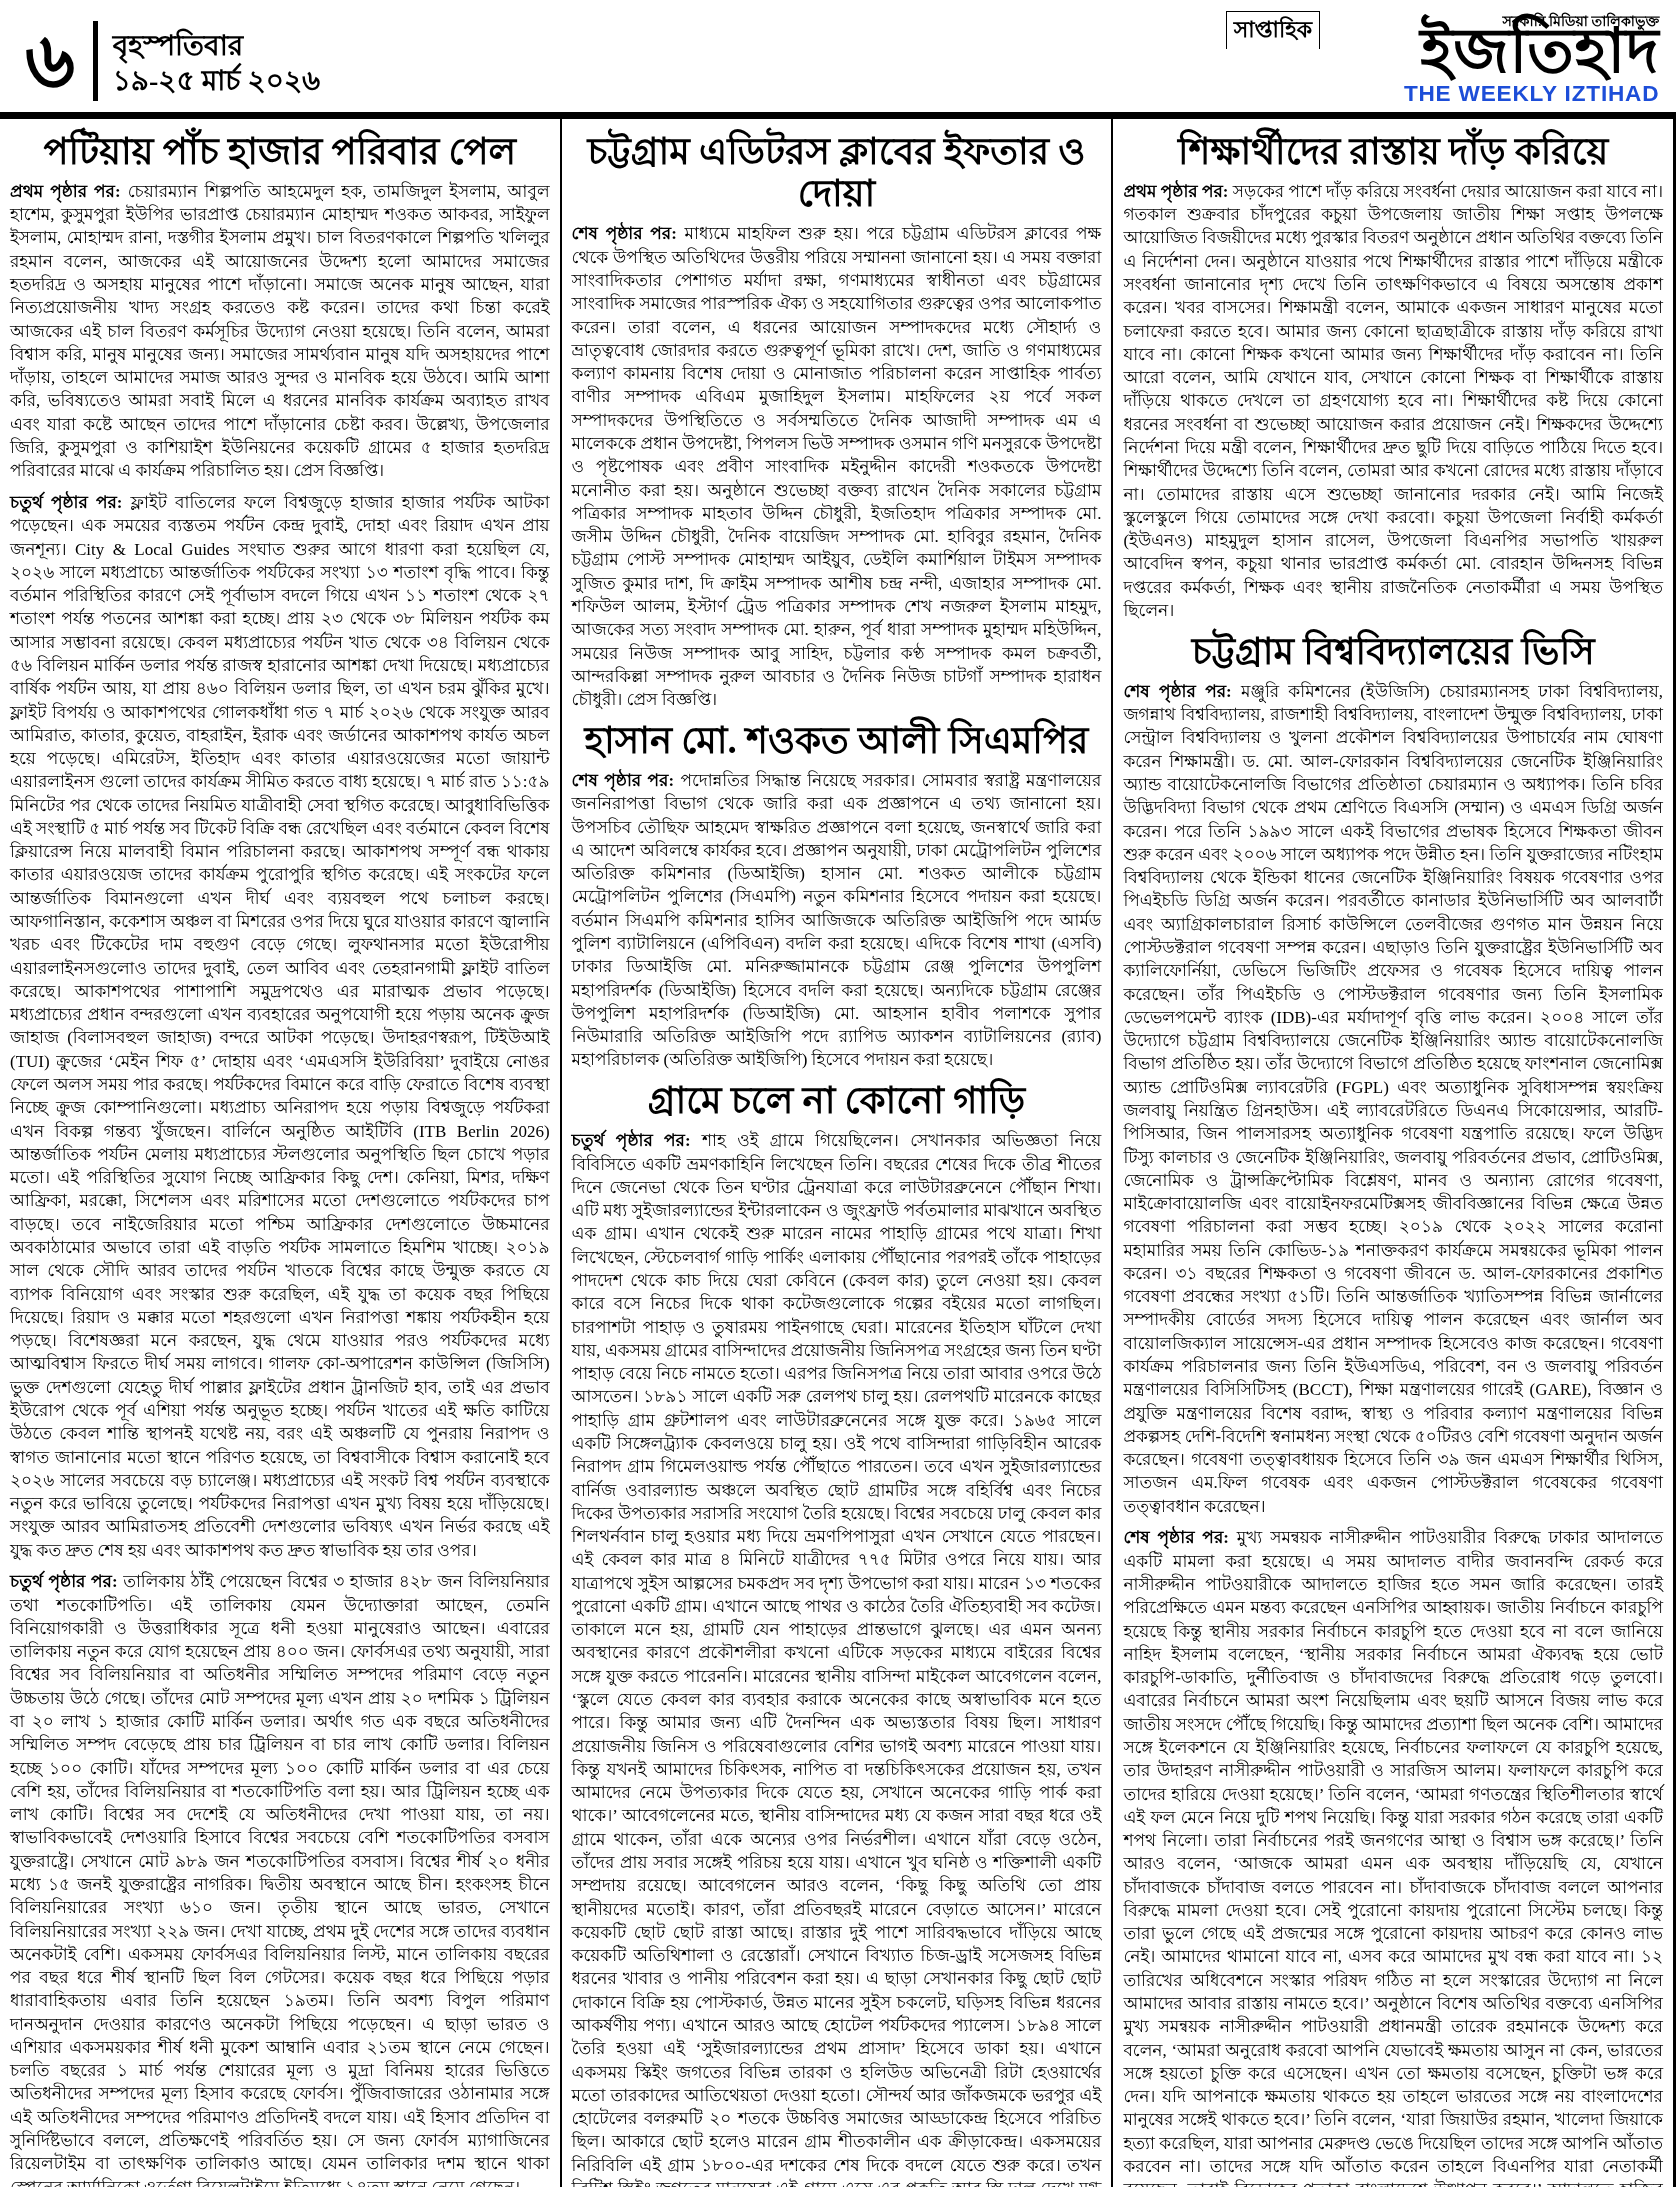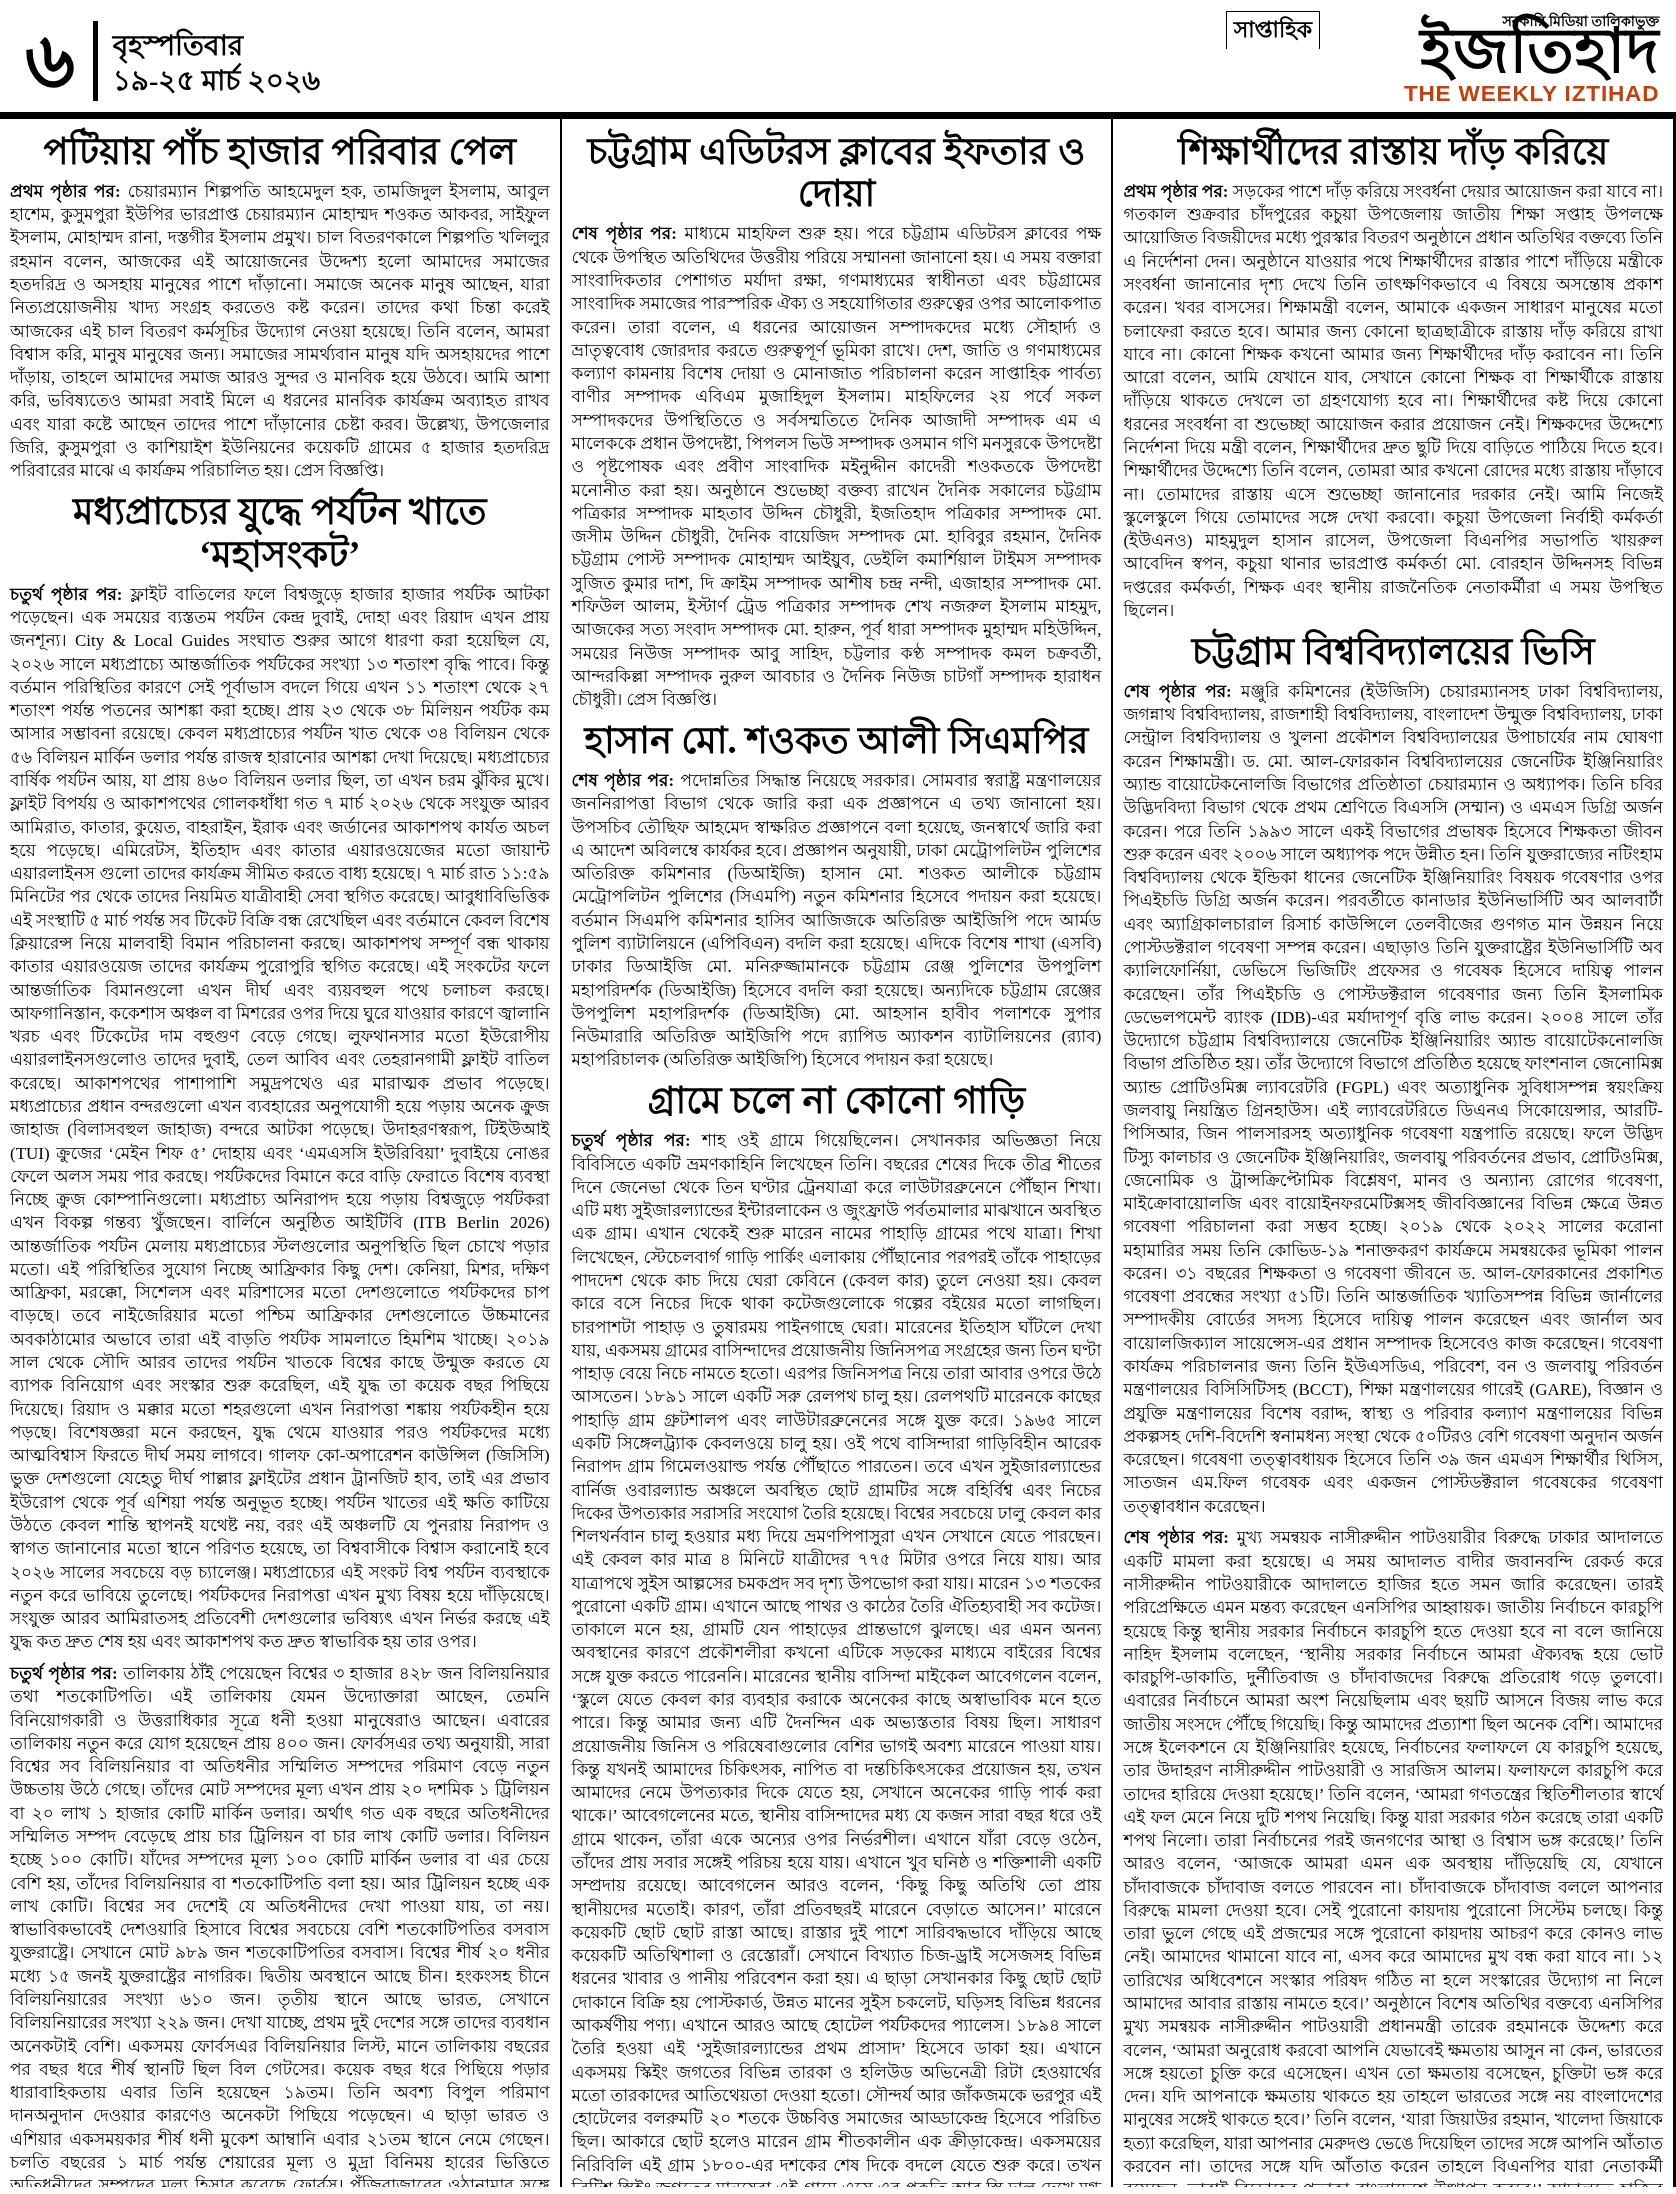--- a/index.html
+++ b/index.html
@@ -35,21 +35,21 @@
   .mast-logo{text-align:right;padding-right:6.7px;}
   .logo-row{display:flex;justify-content:flex-end;align-items:flex-end;gap:23.5px;}
   .logo-weekly{font-size:22px;font-weight:700;border:1.7px solid #000;border-bottom:none;padding:0 6.7px;transform:translateX(-159px) translateY(15px);}
   .logo-note{font-size:14.2px;font-weight:800;}
   .logo-title{
     font-size:62px;font-weight:900;line-height:.95;letter-spacing:0.8px;
     margin-top:-11.7px;
   }
   .logo-sub{
     font-family:"Liberation Sans","DejaVu Sans",sans-serif;
-    font-size:22.6px;font-weight:800;letter-spacing:0.8px;color:#c2410c;
+    font-size:22.6px;font-weight:800;letter-spacing:0.8px;color:#1d4ed8;
   }
   
   main.cols{
     display:flex;height:2068px;box-sizing:border-box;
   }
   .col{
     box-sizing:border-box;
     padding:6.7px 10px 8.4px 10px;
     border-right:2.5px solid #000;
     overflow:hidden;
@@ -96,21 +96,20 @@
     </div>
   </header>
 
   <main class="cols">
     <div class="col col1">
         <article>
           <h2 class="headline">পটিয়ায় পাঁচ হাজার পরিবার পেল</h2>
           <p class="body"><b class="lead">প্রথম পৃষ্ঠার পর: </b>চেয়ারম্যান শিল্পপতি আহমেদুল হক, তামজিদুল ইসলাম, আবুল হাশেম, কুসুমপুরা ইউপির ভারপ্রাপ্ত চেয়ারম্যান মোহাম্মদ শওকত আকবর, সাইফুল ইসলাম, মোহাম্মদ রানা, দস্তগীর ইসলাম প্রমুখ। চাল বিতরণকালে শিল্পপতি খলিলুর রহমান বলেন, আজকের এই আয়োজনের উদ্দেশ্য হলো আমাদের সমাজের হতদরিদ্র ও অসহায় মানুষের পাশে দাঁড়ানো। সমাজে অনেক মানুষ আছেন, যারা নিত্যপ্রয়োজনীয় খাদ্য সংগ্রহ করতেও কষ্ট করেন। তাদের কথা চিন্তা করেই আজকের এই চাল বিতরণ কর্মসূচির উদ্যোগ নেওয়া হয়েছে। তিনি বলেন, আমরা বিশ্বাস করি, মানুষ মানুষের জন্য। সমাজের সামর্থ্যবান মানুষ যদি অসহায়দের পাশে দাঁড়ায়, তাহলে আমাদের সমাজ আরও সুন্দর ও মানবিক হয়ে উঠবে। আমি আশা করি, ভবিষ্যতেও আমরা সবাই মিলে এ ধরনের মানবিক কার্যক্রম অব্যাহত রাখব এবং যারা কষ্টে আছেন তাদের পাশে দাঁড়ানোর চেষ্টা করব। উল্লেখ্য, উপজেলার জিরি, কুসুমপুরা ও কাশিয়াইশ ইউনিয়নের কয়েকটি গ্রামের ৫ হাজার হতদরিদ্র পরিবারের মাঝে এ কার্যক্রম পরিচালিত হয়। প্রেস বিজ্ঞপ্তি।</p>
         </article>
         <article>
-          <h2 class="headline">মধ্যপ্রাচ্যের যুদ্ধে পর্যটন খাতে ‘মহাসংকট’</h2>
           <p class="body"><b class="lead">চতুর্থ পৃষ্ঠার পর: </b>ফ্লাইট বাতিলের ফলে বিশ্বজুড়ে হাজার হাজার পর্যটক আটকা পড়েছেন। এক সময়ের ব্যস্ততম পর্যটন কেন্দ্র দুবাই, দোহা এবং রিয়াদ এখন প্রায় জনশূন্য। City &amp; Local Guides সংঘাত শুরুর আগে ধারণা করা হয়েছিল যে, ২০২৬ সালে মধ্যপ্রাচ্যে আন্তর্জাতিক পর্যটকের সংখ্যা ১৩ শতাংশ বৃদ্ধি পাবে। কিন্তু বর্তমান পরিস্থিতির কারণে সেই পূর্বাভাস বদলে গিয়ে এখন ১১ শতাংশ থেকে ২৭ শতাংশ পর্যন্ত পতনের আশঙ্কা করা হচ্ছে। প্রায় ২৩ থেকে ৩৮ মিলিয়ন পর্যটক কম আসার সম্ভাবনা রয়েছে। কেবল মধ্যপ্রাচ্যের পর্যটন খাত থেকে ৩৪ বিলিয়ন থেকে ৫৬ বিলিয়ন মার্কিন ডলার পর্যন্ত রাজস্ব হারানোর আশঙ্কা দেখা দিয়েছে। মধ্যপ্রাচ্যের বার্ষিক পর্যটন আয়, যা প্রায় ৪৬০ বিলিয়ন ডলার ছিল, তা এখন চরম ঝুঁকির মুখে। ফ্লাইট বিপর্যয় ও আকাশপথের গোলকধাঁধা গত ৭ মার্চ ২০২৬ থেকে সংযুক্ত আরব আমিরাত, কাতার, কুয়েত, বাহরাইন, ইরাক এবং জর্ডানের আকাশপথ কার্যত অচল হয়ে পড়েছে। এমিরেটস, ইতিহাদ এবং কাতার এয়ারওয়েজের মতো জায়ান্ট এয়ারলাইনস গুলো তাদের কার্যক্রম সীমিত করতে বাধ্য হয়েছে। ৭ মার্চ রাত ১১:৫৯ মিনিটের পর থেকে তাদের নিয়মিত যাত্রীবাহী সেবা স্থগিত করেছে। আবুধাবিভিত্তিক এই সংস্থাটি ৫ মার্চ পর্যন্ত সব টিকেট বিক্রি বন্ধ রেখেছিল এবং বর্তমানে কেবল বিশেষ ক্লিয়ারেন্স নিয়ে মালবাহী বিমান পরিচালনা করছে। আকাশপথ সম্পূর্ণ বন্ধ থাকায় কাতার এয়ারওয়েজ তাদের কার্যক্রম পুরোপুরি স্থগিত করেছে। এই সংকটের ফলে আন্তর্জাতিক বিমানগুলো এখন দীর্ঘ এবং ব্যয়বহুল পথে চলাচল করছে। আফগানিস্তান, ককেশাস অঞ্চল বা মিশরের ওপর দিয়ে ঘুরে যাওয়ার কারণে জ্বালানি খরচ এবং টিকেটের দাম বহুগুণ বেড়ে গেছে। লুফথানসার মতো ইউরোপীয় এয়ারলাইনসগুলোও তাদের দুবাই, তেল আবিব এবং তেহরানগামী ফ্লাইট বাতিল করেছে। আকাশপথের পাশাপাশি সমুদ্রপথেও এর মারাত্মক প্রভাব পড়েছে। মধ্যপ্রাচ্যের প্রধান বন্দরগুলো এখন ব্যবহারের অনুপযোগী হয়ে পড়ায় অনেক ক্রুজ জাহাজ (বিলাসবহুল জাহাজ) বন্দরে আটকা পড়েছে। উদাহরণস্বরূপ, টিইউআই (TUI) ক্রুজের ‘মেইন শিফ ৫’ দোহায় এবং ‘এমএসসি ইউরিবিয়া’ দুবাইয়ে নোঙর ফেলে অলস সময় পার করছে। পর্যটকদের বিমানে করে বাড়ি ফেরাতে বিশেষ ব্যবস্থা নিচ্ছে ক্রুজ কোম্পানিগুলো। মধ্যপ্রাচ্য অনিরাপদ হয়ে পড়ায় বিশ্বজুড়ে পর্যটকরা এখন বিকল্প গন্তব্য খুঁজছেন। বার্লিনে অনুষ্ঠিত আইটিবি (ITB Berlin 2026) আন্তর্জাতিক পর্যটন মেলায় মধ্যপ্রাচ্যের স্টলগুলোর অনুপস্থিতি ছিল চোখে পড়ার মতো। এই পরিস্থিতির সুযোগ নিচ্ছে আফ্রিকার কিছু দেশ। কেনিয়া, মিশর, দক্ষিণ আফ্রিকা, মরক্কো, সিশেলস এবং মরিশাসের মতো দেশগুলোতে পর্যটকদের চাপ বাড়ছে। তবে নাইজেরিয়ার মতো পশ্চিম আফ্রিকার দেশগুলোতে উচ্চমানের অবকাঠামোর অভাবে তারা এই বাড়তি পর্যটক সামলাতে হিমশিম খাচ্ছে। ২০১৯ সাল থেকে সৌদি আরব তাদের পর্যটন খাতকে বিশ্বের কাছে উন্মুক্ত করতে যে ব্যাপক বিনিয়োগ এবং সংস্কার শুরু করেছিল, এই যুদ্ধ তা কয়েক বছর পিছিয়ে দিয়েছে। রিয়াদ ও মক্কার মতো শহরগুলো এখন নিরাপত্তা শঙ্কায় পর্যটকহীন হয়ে পড়ছে। বিশেষজ্ঞরা মনে করছেন, যুদ্ধ থেমে যাওয়ার পরও পর্যটকদের মধ্যে আত্মবিশ্বাস ফিরতে দীর্ঘ সময় লাগবে। গালফ কো-অপারেশন কাউন্সিল (জিসিসি) ভুক্ত দেশগুলো যেহেতু দীর্ঘ পাল্লার ফ্লাইটের প্রধান ট্রানজিট হাব, তাই এর প্রভাব ইউরোপ থেকে পূর্ব এশিয়া পর্যন্ত অনুভূত হচ্ছে। পর্যটন খাতের এই ক্ষতি কাটিয়ে উঠতে কেবল শান্তি স্থাপনই যথেষ্ট নয়, বরং এই অঞ্চলটি যে পুনরায় নিরাপদ ও স্বাগত জানানোর মতো স্থানে পরিণত হয়েছে, তা বিশ্ববাসীকে বিশ্বাস করানোই হবে ২০২৬ সালের সবচেয়ে বড় চ্যালেঞ্জ। মধ্যপ্রাচ্যের এই সংকট বিশ্ব পর্যটন ব্যবস্থাকে নতুন করে ভাবিয়ে তুলেছে। পর্যটকদের নিরাপত্তা এখন মুখ্য বিষয় হয়ে দাঁড়িয়েছে। সংযুক্ত আরব আমিরাতসহ প্রতিবেশী দেশগুলোর ভবিষ্যৎ এখন নির্ভর করছে এই যুদ্ধ কত দ্রুত শেষ হয় এবং আকাশপথ কত দ্রুত স্বাভাবিক হয় তার ওপর।</p>
         </article>
         <article>
           <p class="body"><b class="lead">চতুর্থ পৃষ্ঠার পর: </b>তালিকায় ঠাঁই পেয়েছেন বিশ্বের ৩ হাজার ৪২৮ জন বিলিয়নিয়ার তথা শতকোটিপতি। এই তালিকায় যেমন উদ্যোক্তারা আছেন, তেমনি বিনিয়োগকারী ও উত্তরাধিকার সূত্রে ধনী হওয়া মানুষেরাও আছেন। এবারের তালিকায় নতুন করে যোগ হয়েছেন প্রায় ৪০০ জন। ফোর্বসএর তথ্য অনুযায়ী, সারা বিশ্বের সব বিলিয়নিয়ার বা অতিধনীর সম্মিলিত সম্পদের পরিমাণ বেড়ে নতুন উচ্চতায় উঠে গেছে। তাঁদের মোট সম্পদের মূল্য এখন প্রায় ২০ দশমিক ১ ট্রিলিয়ন বা ২০ লাখ ১ হাজার কোটি মার্কিন ডলার। অর্থাৎ গত এক বছরে অতিধনীদের সম্মিলিত সম্পদ বেড়েছে প্রায় চার ট্রিলিয়ন বা চার লাখ কোটি ডলার। বিলিয়ন হচ্ছে ১০০ কোটি। যাঁদের সম্পদের মূল্য ১০০ কোটি মার্কিন ডলার বা এর চেয়ে বেশি হয়, তাঁদের বিলিয়নিয়ার বা শতকোটিপতি বলা হয়। আর ট্রিলিয়ন হচ্ছে এক লাখ কোটি। বিশ্বের সব দেশেই যে অতিধনীদের দেখা পাওয়া যায়, তা নয়। স্বাভাবিকভাবেই দেশওয়ারি হিসাবে বিশ্বের সবচেয়ে বেশি শতকোটিপতির বসবাস যুক্তরাষ্ট্রে। সেখানে মোট ৯৮৯ জন শতকোটিপতির বসবাস। বিশ্বের শীর্ষ ২০ ধনীর মধ্যে ১৫ জনই যুক্তরাষ্ট্রের নাগরিক। দ্বিতীয় অবস্থানে আছে চীন। হংকংসহ চীনে বিলিয়নিয়ারের সংখ্যা ৬১০ জন। তৃতীয় স্থানে আছে ভারত, সেখানে বিলিয়নিয়ারের সংখ্যা ২২৯ জন। দেখা যাচ্ছে, প্রথম দুই দেশের সঙ্গে তাদের ব্যবধান অনেকটাই বেশি। একসময় ফোর্বসএর বিলিয়নিয়ার লিস্ট, মানে তালিকায় বছরের পর বছর ধরে শীর্ষ স্থানটি ছিল বিল গেটসের। কয়েক বছর ধরে পিছিয়ে পড়ার ধারাবাহিকতায় এবার তিনি হয়েছেন ১৯তম। তিনি অবশ্য বিপুল পরিমাণ দানঅনুদান দেওয়ার কারণেও অনেকটা পিছিয়ে পড়েছেন। এ ছাড়া ভারত ও এশিয়ার একসময়কার শীর্ষ ধনী মুকেশ আম্বানি এবার ২১তম স্থানে নেমে গেছেন। চলতি বছরের ১ মার্চ পর্যন্ত শেয়ারের মূল্য ও মুদ্রা বিনিময় হারের ভিত্তিতে অতিধনীদের সম্পদের মূল্য হিসাব করেছে ফোর্বস। পুঁজিবাজারের ওঠানামার সঙ্গে এই অতিধনীদের সম্পদের পরিমাণও প্রতিদিনই বদলে যায়। এই হিসাব প্রতিদিন বা সুনির্দিষ্টভাবে বললে, প্রতিক্ষণেই পরিবর্তিত হয়। সে জন্য ফোর্বস ম্যাগাজিনের রিয়েলটাইম বা তাৎক্ষণিক তালিকাও আছে। যেমন তালিকার দশম স্থানে থাকা স্পেনের আর্মানিকো ওর্তেগা রিয়েলটাইমে ইতিমধ্যে ১৪তম স্থানে নেমে গেছেন।</p>
         </article>
       </div>
     <div class="col col2">
         <article>
           <h2 class="headline">চট্টগ্রাম এডিটরস ক্লাবের ইফতার ও দোয়া</h2>
           <p class="body"><b class="lead">শেষ পৃষ্ঠার পর: </b>মাধ্যমে মাহফিল শুরু হয়। পরে চট্টগ্রাম এডিটরস ক্লাবের পক্ষ থেকে উপস্থিত অতিথিদের উত্তরীয় পরিয়ে সম্মাননা জানানো হয়। এ সময় বক্তারা সাংবাদিকতার পেশাগত মর্যাদা রক্ষা, গণমাধ্যমের স্বাধীনতা এবং চট্টগ্রামের সাংবাদিক সমাজের পারস্পরিক ঐক্য ও সহযোগিতার গুরুত্বের ওপর আলোকপাত করেন। তারা বলেন, এ ধরনের আয়োজন সম্পাদকদের মধ্যে সৌহার্দ্য ও ভ্রাতৃত্ববোধ জোরদার করতে গুরুত্বপূর্ণ ভূমিকা রাখে। দেশ, জাতি ও গণমাধ্যমের কল্যাণ কামনায় বিশেষ দোয়া ও মোনাজাত পরিচালনা করেন সাপ্তাহিক পার্বত্য বাণীর সম্পাদক এবিএম মুজাহিদুল ইসলাম। মাহফিলের ২য় পর্বে সকল সম্পাদকদের উপস্থিতিতে ও সর্বসম্মতিতে দৈনিক আজাদী সম্পাদক এম এ মালেককে প্রধান উপদেষ্টা, পিপলস ভিউ সম্পাদক ওসমান গণি মনসুরকে উপদেষ্টা ও পৃষ্টপোষক এবং প্রবীণ সাংবাদিক মইনুদ্দীন কাদেরী শওকতকে উপদেষ্টা মনোনীত করা হয়। অনুষ্ঠানে শুভেচ্ছা বক্তব্য রাখেন দৈনিক সকালের চট্টগ্রাম পত্রিকার সম্পাদক মাহতাব উদ্দিন চৌধুরী, ইজতিহাদ পত্রিকার সম্পাদক মো. জসীম উদ্দিন চৌধুরী, দৈনিক বায়েজিদ সম্পাদক মো. হাবিবুর রহমান, দৈনিক চট্টগ্রাম পোস্ট সম্পাদক মোহাম্মদ আইয়ুব, ডেইলি কমার্শিয়াল টাইমস সম্পাদক সুজিত কুমার দাশ, দি ক্রাইম সম্পাদক আশীষ চন্দ্র নন্দী, এজাহার সম্পাদক মো. শফিউল আলম, ইস্টার্ণ ট্রেড পত্রিকার সম্পাদক শেখ নজরুল ইসলাম মাহমুদ, আজকের সত্য সংবাদ সম্পাদক মো. হারুন, পূর্ব ধারা সম্পাদক মুহাম্মদ মহিউদ্দিন, সময়ের নিউজ সম্পাদক আবু সাহিদ, চট্টলার কণ্ঠ সম্পাদক কমল চক্রবর্তী, আন্দরকিল্লা সম্পাদক নুরুল আবচার ও দৈনিক নিউজ চাটগাঁ সম্পাদক হারাধন চৌধুরী। প্রেস বিজ্ঞপ্তি।</p>

